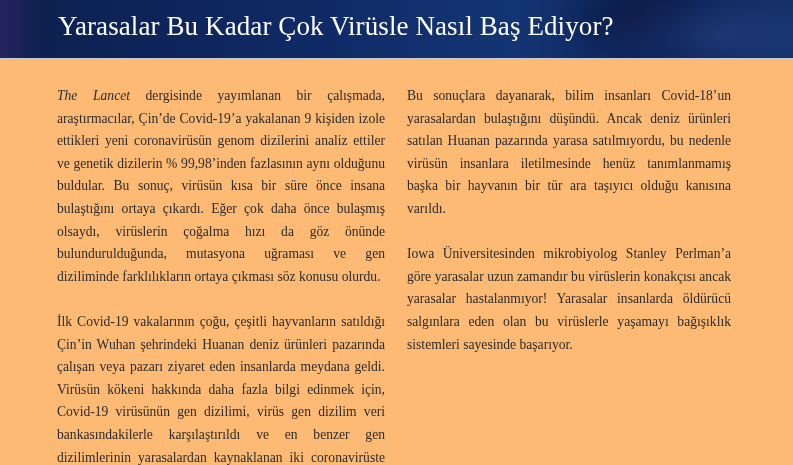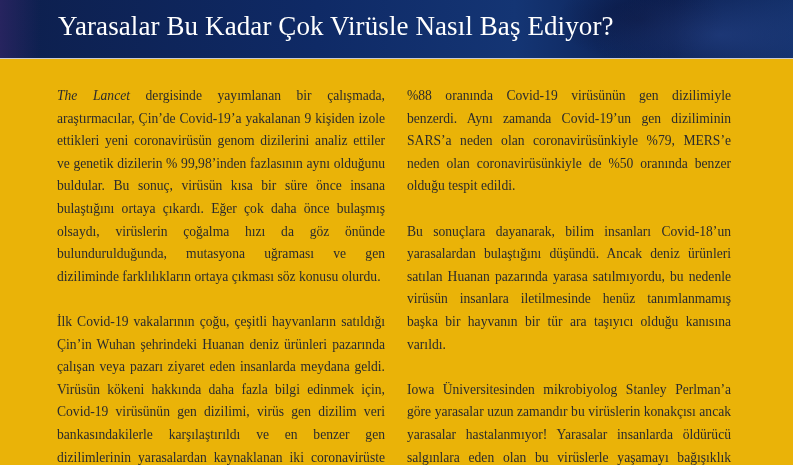--- a/index.html
+++ b/index.html
@@ -30,21 +30,21 @@
       font-family: "Liberation Serif", "DejaVu Serif", serif;
       font-size: 27px;
       font-weight: normal;
       color: #ffffff;
       letter-spacing: 0.1px;
       white-space: nowrap;
     }
     .content {
       position: absolute;
       top: 59px; left: 0; right: 0; bottom: 0;
-      background: #eab308;
+      background: #fdba74;
     }
     .col {
       position: absolute;
       top: 26px;
       font-family: "Liberation Serif", "DejaVu Serif", serif;
       font-size: 13.6px;
       line-height: 22.6px;
       color: #2b2b2d;
       text-align: justify;
     }
@@ -60,17 +60,16 @@
 <div class="header">
   <h1 class="title">Yarasalar Bu Kadar Çok Virüsle Nasıl Baş Ediyor?</h1>
 </div>
 
 <div class="content">
   <div class="col left">
     <p><span class="em">The Lancet</span><span> dergisinde yayımlanan bir çalışmada, araştırmacılar, Çin’de Covid-19’a yakalanan 9 kişiden izole ettikleri yeni coronavirüsün genom dizilerini analiz ettiler ve genetik dizilerin % 99,98’inden fazlasının aynı olduğunu buldular. Bu sonuç, virüsün kısa bir süre önce insana bulaştığını ortaya çıkardı. Eğer çok daha önce bulaşmış olsaydı, virüslerin çoğalma hızı da göz önünde bulundurulduğunda, mutasyona uğraması ve gen diziliminde farklılıkların ortaya çıkması söz konusu olurdu.</span></p>
     <p>İlk Covid-19 vakalarının çoğu, çeşitli hayvanların satıldığı Çin’in Wuhan şehrindeki Huanan deniz ürünleri pazarında çalışan veya pazarı ziyaret eden insanlarda meydana geldi. Virüsün kökeni hakkında daha fazla bilgi edinmek için, Covid-19 virüsünün gen dizilimi, virüs gen dizilim veri bankasındakilerle karşılaştırıldı ve en benzer gen dizilimlerinin yarasalardan kaynaklanan iki coronavirüste olduğu keşfedildi. Her iki coronovirüsün genetik dizilimi de</p>
   </div>
   <div class="col right">
-    <p>%88 oranında Covid-19 virüsünün gen dizilimiyle benzerdi. Aynı zamanda Covid-19’un gen diziliminin SARS’a neden olan coronavirüsünkiyle %79, MERS’e neden olan coronavirüsünkiyle de %50 oranında benzer olduğu tespit edildi.</p>
     <p>Bu sonuçlara dayanarak, bilim insanları Covid-18’un yarasalardan bulaştığını düşündü. Ancak deniz ürünleri satılan Huanan pazarında yarasa satılmıyordu, bu nedenle virüsün insanlara iletilmesinde henüz tanımlanmamış başka bir hayvanın bir tür ara taşıyıcı olduğu kanısına varıldı.</p>
     <p>Iowa Üniversitesinden mikrobiyolog Stanley Perlman’a göre yarasalar uzun zamandır bu virüslerin konakçısı ancak yarasalar hastalanmıyor! Yarasalar insanlarda öldürücü salgınlara eden olan bu virüslerle yaşamayı bağışıklık sistemleri sayesinde başarıyor.</p>
   </div>
 </div>
 
 </body></html>

